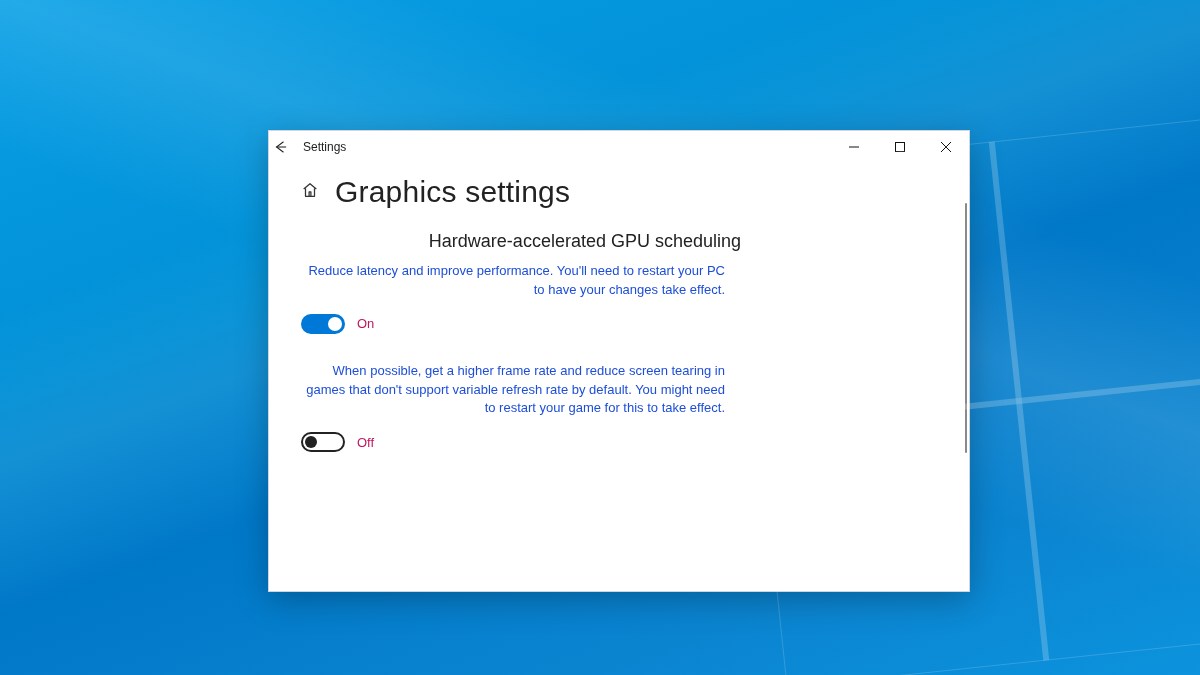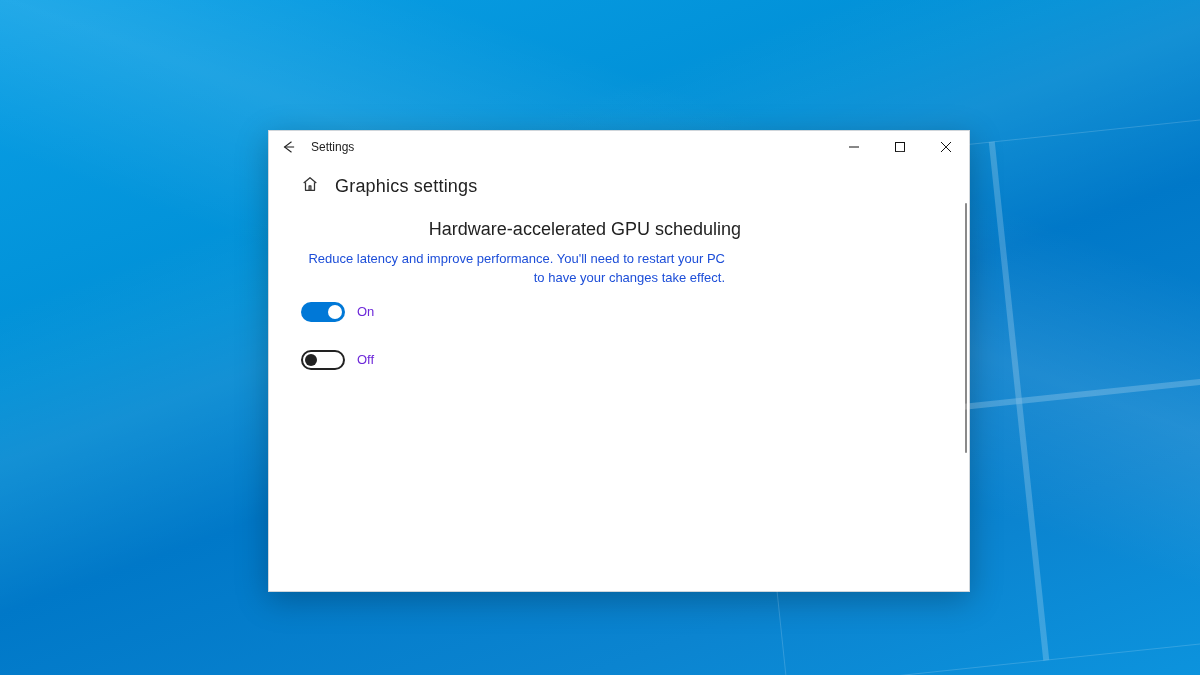--- a/index.html
+++ b/index.html
@@ -63,21 +63,21 @@
   .titlebar {
     height: 32px;
     display: flex;
     align-items: stretch;
     flex-shrink: 0;
   }
   .titlebar-left {
     display: flex;
     align-items: center;
     gap: 16px;
-    padding-left: 12px;
+    padding-left: 4px;
     flex: 1;
     font-size: 12px;
     color: #222;
   }
   .titlebar-left svg { display: block; }
   .win-controls {
     display: flex;
   }
   .win-btn {
     width: 46px;
@@ -106,21 +106,21 @@
   }
 
   .page-header {
     display: flex;
     align-items: center;
     gap: 16px;
     margin: 6px 0 22px 0;
   }
   .page-header .home-ico { color: #222; }
   .page-title {
-    font-size: 18px;
+    font-size: 30px;
     font-weight: 400;
     color: #222;
     letter-spacing: 0.2px;
   }
 
   .section {
     margin-bottom: 28px;
     max-width: 440px;
     text-align: right;
   }
@@ -169,21 +169,21 @@
     position: absolute;
     left: 2px;
     top: 2px;
     width: 12px;
     height: 12px;
     border-radius: 50%;
     background: #222;
   }
   .toggle-label {
     font-size: 13px;
-    color: #6d28d9;
+    color: #be185d;
   }
 </style>
 </head>
 <body>
 
 <div class="desktop">
 
   <div class="window">
 
     <div class="titlebar">
@@ -234,20 +234,21 @@
         <p class="section-desc">Reduce latency and improve performance. You'll need to restart your PC to have your changes take effect.</p>
         <div class="toggle-row">
           <div class="toggle on">
             <div class="knob"></div>
           </div>
           <span class="toggle-label">On</span>
         </div>
       </div>
 
       <div class="section">
+        <p class="section-desc">When possible, get a higher frame rate and reduce screen tearing in games that don't support variable refresh rate by default. You might need to restart your game for this to take effect.</p>
         <div class="toggle-row">
           <div class="toggle off">
             <div class="knob"></div>
           </div>
           <span class="toggle-label">Off</span>
         </div>
       </div>
 
     </div>
   </div>

